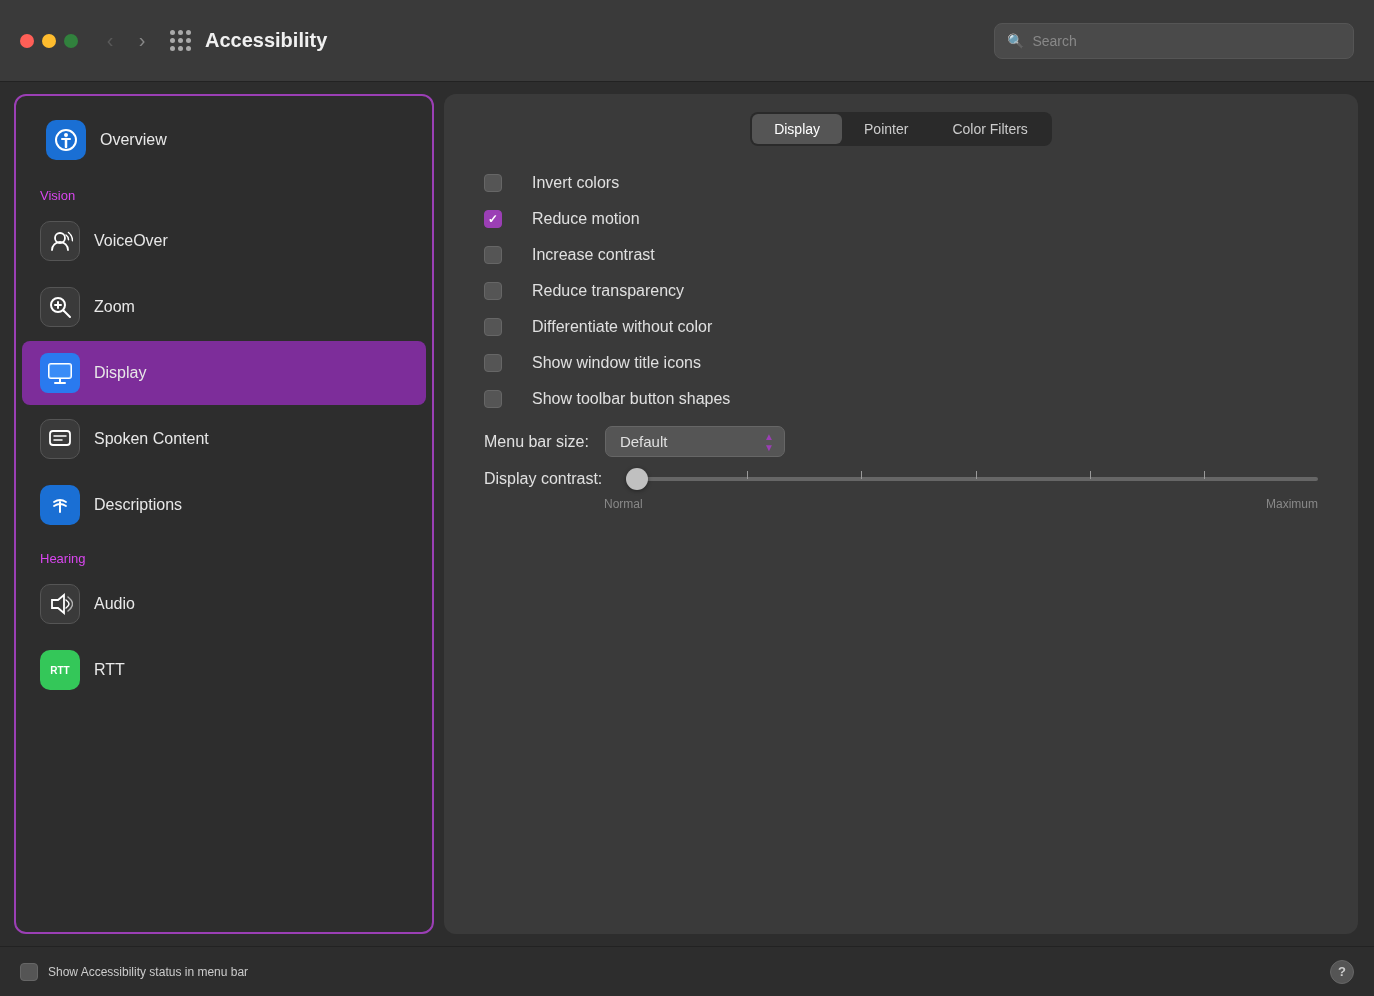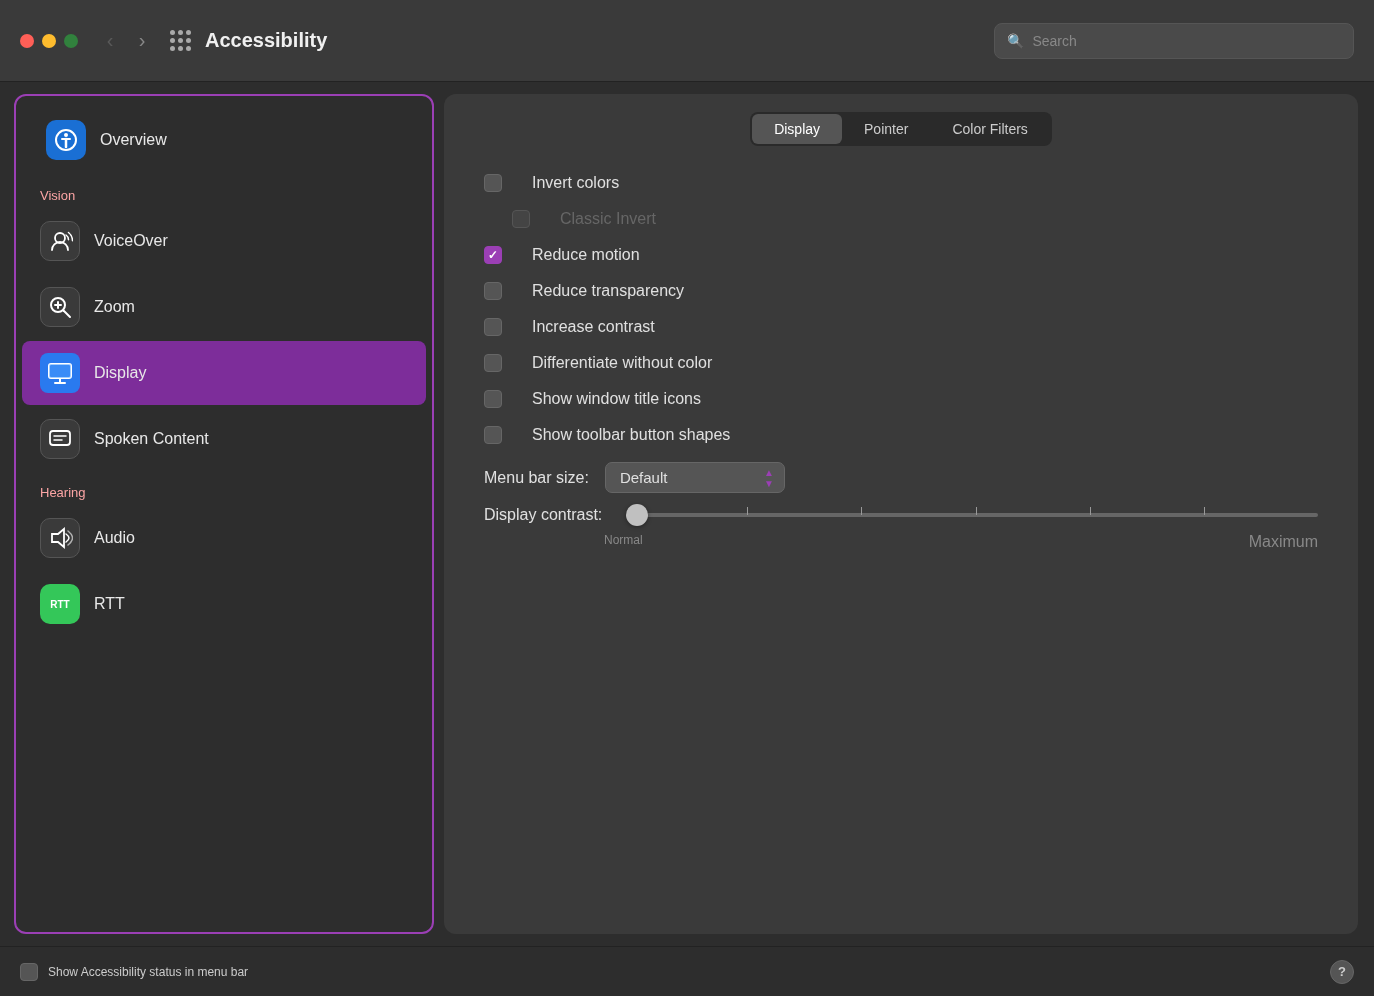--- a/index.html
+++ b/index.html
@@ -135,21 +135,21 @@
 
     .sidebar-label {
       font-size: 16px;
       font-weight: 500;
       margin-left: 14px;
       color: #e8e8e8;
     }
 
     .sidebar-section-header {
       font-size: 13px;
-      color: #fca5a5;
+      color: #d946ef;
       padding: 12px 24px 4px;
       font-weight: 500;
     }
 
     
     .icon-overview {
       background: #1a6fd4;
     }
     .icon-voiceover {
       background: #3a3a3a;
@@ -487,20 +487,31 @@
       <div class="sidebar-icon icon-spoken">
         <svg width="26" height="26" viewBox="0 0 26 26" fill="none">
           <rect x="3" y="5" width="20" height="14" rx="3" stroke="white" stroke-width="1.8" fill="none"></rect>
           <line x1="7" y1="10" x2="19" y2="10" stroke="white" stroke-width="1.5" stroke-linecap="round"></line>
           <line x1="7" y1="14" x2="15" y2="14" stroke="white" stroke-width="1.5" stroke-linecap="round"></line>
         </svg>
       </div>
       <span class="sidebar-label">Spoken Content</span>
     </div>
 
+    <div class="sidebar-item">
+      <div class="sidebar-icon icon-descriptions">
+        <svg width="26" height="26" viewBox="0 0 26 26" fill="none">
+          <rect x="2" y="4" width="22" height="18" rx="3" fill="#1a6fd4"></rect>
+          <path d="M7 10 Q13 6 19 10" stroke="white" stroke-width="1.8" fill="none" stroke-linecap="round"></path>
+          <path d="M7 14 Q13 10 19 14" stroke="white" stroke-width="1.8" fill="none" stroke-linecap="round"></path>
+          <line x1="13" y1="10" x2="13" y2="20" stroke="white" stroke-width="2" stroke-linecap="round"></line>
+        </svg>
+      </div>
+      <span class="sidebar-label">Descriptions</span>
+    </div>
 
     <div class="sidebar-section-header">Hearing</div>
 
     <div class="sidebar-item">
       <div class="sidebar-icon icon-audio">
         <svg width="26" height="26" viewBox="0 0 26 26" fill="none">
           <polygon points="5,9 11,9 17,4 17,22 11,17 5,17" stroke="white" stroke-width="1.8" fill="none"></polygon>
           <path d="M19 9c2 1.5 3 3.5 3 4s-1 2.5-3 4" stroke="white" stroke-width="1.5" stroke-linecap="round"></path>
           <path d="M21 6c3 2.5 4.5 5.5 4.5 7s-1.5 4.5-4.5 7" stroke="white" stroke-width="1.5" stroke-linecap="round" opacity="0.6"></path>
         </svg>
@@ -530,40 +541,36 @@
         </div>
       </div>
 
       <div class="settings-content">
 
         <div class="setting-row">
           <div class="checkbox"></div>
           <span class="setting-label">Invert colors</span>
         </div>
 
-        <div class="setting-row indented">
-          <div class="checkbox disabled"></div>
-          <span class="setting-label disabled">Classic Invert</span>
-        </div>
 
         <div class="setting-row">
           <div class="checkbox checked">
             <span class="check-mark">✓</span>
           </div>
           <span class="setting-label">Reduce motion</span>
         </div>
 
         <div class="setting-row">
           <div class="checkbox"></div>
-          <span class="setting-label">Reduce transparency</span>
+          <span class="setting-label">Increase contrast</span>
         </div>
 
         <div class="setting-row">
           <div class="checkbox"></div>
-          <span class="setting-label">Increase contrast</span>
+          <span class="setting-label">Reduce transparency</span>
         </div>
 
         <div class="setting-row">
           <div class="checkbox"></div>
           <span class="setting-label">Differentiate without color</span>
         </div>
 
         <div class="setting-row">
           <div class="checkbox"></div>
           <span class="setting-label">Show window title icons</span>
@@ -597,21 +604,21 @@
                   <div style="width:1px;height:8px;background:#999;transform:translateY(-50%);"></div>
                   <div style="width:1px;height:8px;background:#999;transform:translateY(-50%);"></div>
                   <div style="width:1px;height:8px;background:#999;transform:translateY(-50%);"></div>
                 </div>
               </div>
               <div class="slider-thumb" style="width:22px;height:22px;background:#c0c0c0;border-radius:50%;position:absolute;left:-8px;top:50%;transform:translateY(-50%);cursor:pointer;box-shadow:0 1px 4px rgba(0,0,0,0.4);"></div>
             </div>
           </div>
           <div class="slider-labels" style="display:flex;justify-content:space-between;margin-top:6px;padding-left: 120px;">
             <span class="slider-label-text" style="font-size:12px;color:#888;">Normal</span>
-            <span class="slider-label-text" style="font-size:16px;color:#888;">Maximum</span>
+            <span class="slider-label-text" style="font-size:12px;color:#888;">Maximum</span>
           </div>
         </div>
       </div>
     </div>
   </div>
 </div>
 
 <div class="bottom-bar">
   <div class="bottom-left">
     <div class="checkbox" style="width:18px;height:18px;"></div>

